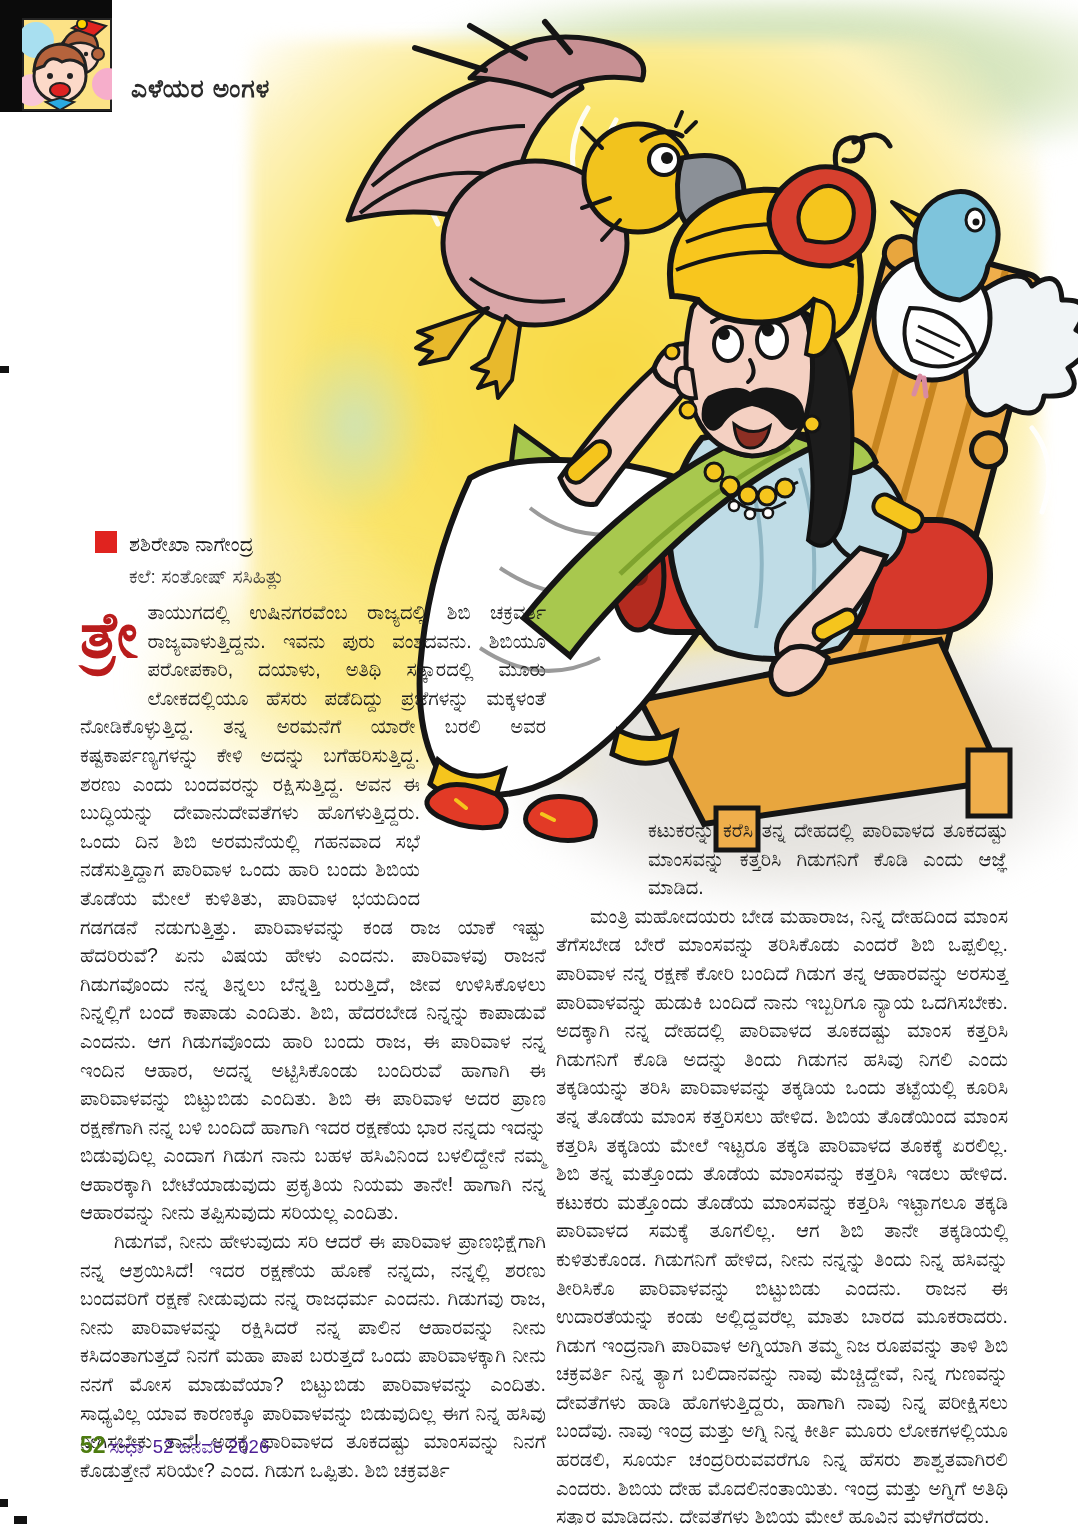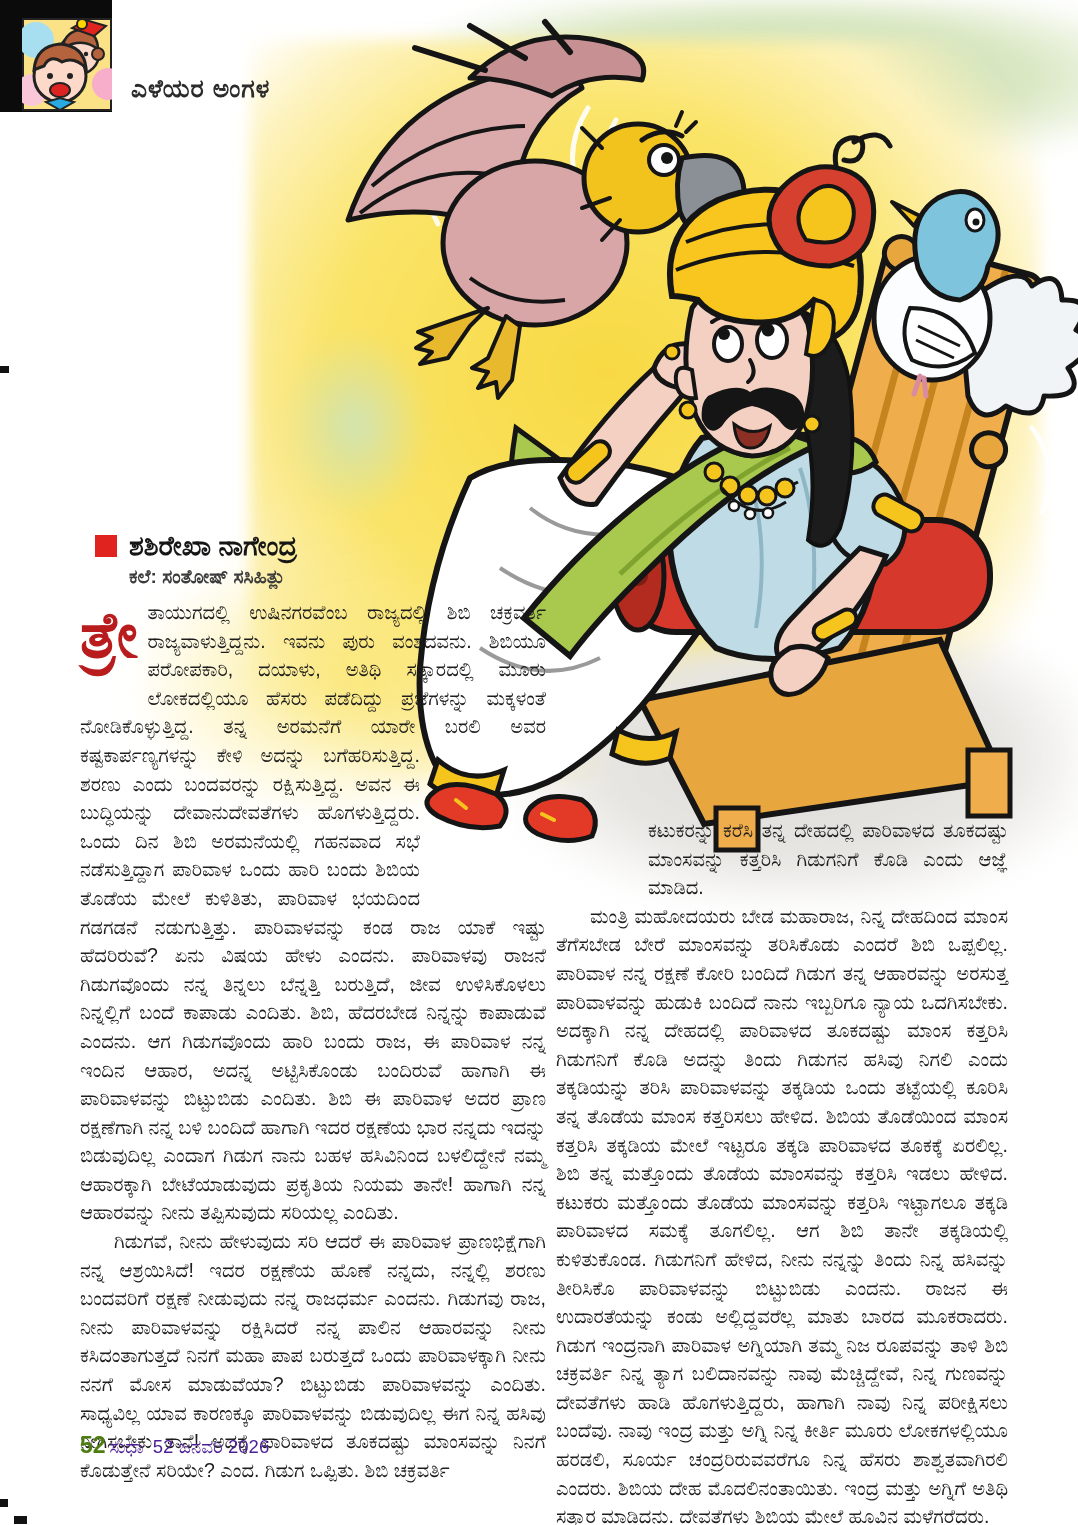--- a/index.html
+++ b/index.html
@@ -26,22 +26,22 @@
     filter:blur(14px);}
   
   .logo-black{position:absolute; left:0; top:0; width:112px; height:112px; background:#0b0b0b;}
   .logo-sticker{position:absolute; left:22px; top:18px; width:90px; height:93px;}
   .section-label{position:absolute; left:131px; top:74px; font-size:25px; font-weight:600; color:#2b2b2b; letter-spacing:1px;}
   
   .title{position:absolute; left:98px; top:332px; font-size:70px; line-height:86px;
     font-weight:800; color:#141414; letter-spacing:1px;}
   .byline{position:absolute; left:95px; top:531px;}
   .red-square{display:inline-block; width:22px; height:22px; background:#e0231f; vertical-align:-2px; margin-right:12px;}
-  .author{font-size:27px; font-weight:700; color:#161616;}
-  .art-credit{position:absolute; left:129px; top:566px; font-size:19px; color:#3c3c3c;font-weight:bold;}
+  .author{font-size:20px; font-weight:400; color:#161616;}
+  .art-credit{position:absolute; left:129px; top:566px; font-size:19px; color:#3c3c3c;}
   
   .col{position:absolute; text-align:justify; font-size:19.5px; line-height:28.6px; color:#1d1d1d;}
   .col-left{left:80px; top:598px; width:466px; height:790px;}
   .col-right{left:556px; top:816px; width:452px; height:600px;}
   .para{margin:0; padding:0;}
   .indent{text-indent:34px;}
   .dropcap{float:left; font-size:64px; line-height:62px; font-weight:700; color:#b91c1c;
     padding:6px 10px 20px 0;}
   .wrap-spacer{float:right; width:120px; height:296px;
     shape-outside:inset(148px 0 0 0); margin-left:6px;}

